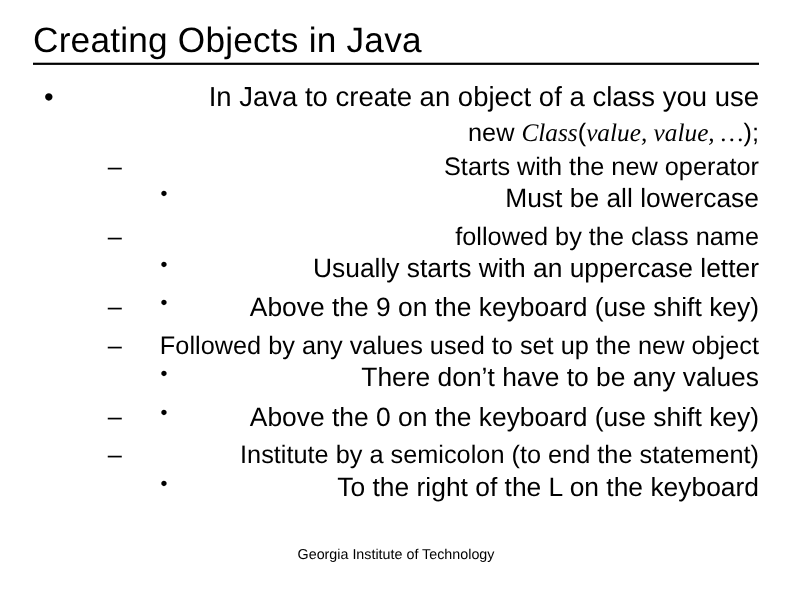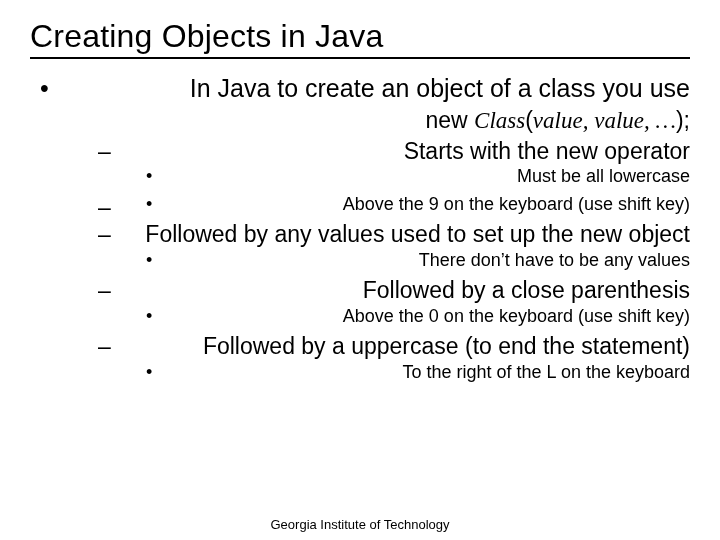--- a/index.html
+++ b/index.html
@@ -70,36 +70,36 @@
     position: absolute;
     left: 0;
     top: 0;
   }
   ul.level2 {
     list-style: none;
     margin: 0;
     padding: 0 0 0 28px;
   }
   ul.level2 > li {
-    font-size: 18px;
+    font-size: 24px;
     line-height: 1.3;
     margin-bottom: 4px;
     padding-left: 16px;
     position: relative;
   }
   ul.level2 > li::before {
     content: "•";
     position: absolute;
     left: 0;
     top: 0;
     font-size: 18px;
   }
   .footer {
     position: absolute;
-    bottom: 8px;
+    bottom: 29px;
     left: 0;
     width: 720px;
     text-align: center;
     font-size: 13px;
   }
 </style>
 </head>
 <body>
 
 <div class="slide">
@@ -116,43 +116,48 @@
 
       <ul class="level1">
 
         <li>
           <span>Starts with the new operator</span>
           <ul class="level2">
             <li>Must be all lowercase</li>
           </ul>
         </li>
 
+        <li>
+          <span>followed by the class name</span>
+          <ul class="level2">
+            <li>Usually starts with an uppercase letter</li>
+          </ul>
+        </li>
 
         <li>
           <ul class="level2">
             <li>Above the 9 on the keyboard (use shift key)</li>
           </ul>
         </li>
 
         <li>
           <span>Followed by any values used to set up the new object</span>
           <ul class="level2">
             <li>There don’t have to be any values</li>
           </ul>
         </li>
 
         <li>
-          <span>Followed by a close parenthesis</span>
           <ul class="level2">
             <li>Above the 0 on the keyboard (use shift key)</li>
           </ul>
         </li>
 
         <li>
-          <span>Followed by a uppercase (to end the statement)</span>
+          <span>Institute by a semicolon (to end the statement)</span>
           <ul class="level2">
             <li>To the right of the L on the keyboard</li>
           </ul>
         </li>
 
       </ul>
     </li>
   </ul>
 
   <div class="footer">Georgia Institute of Technology</div>

